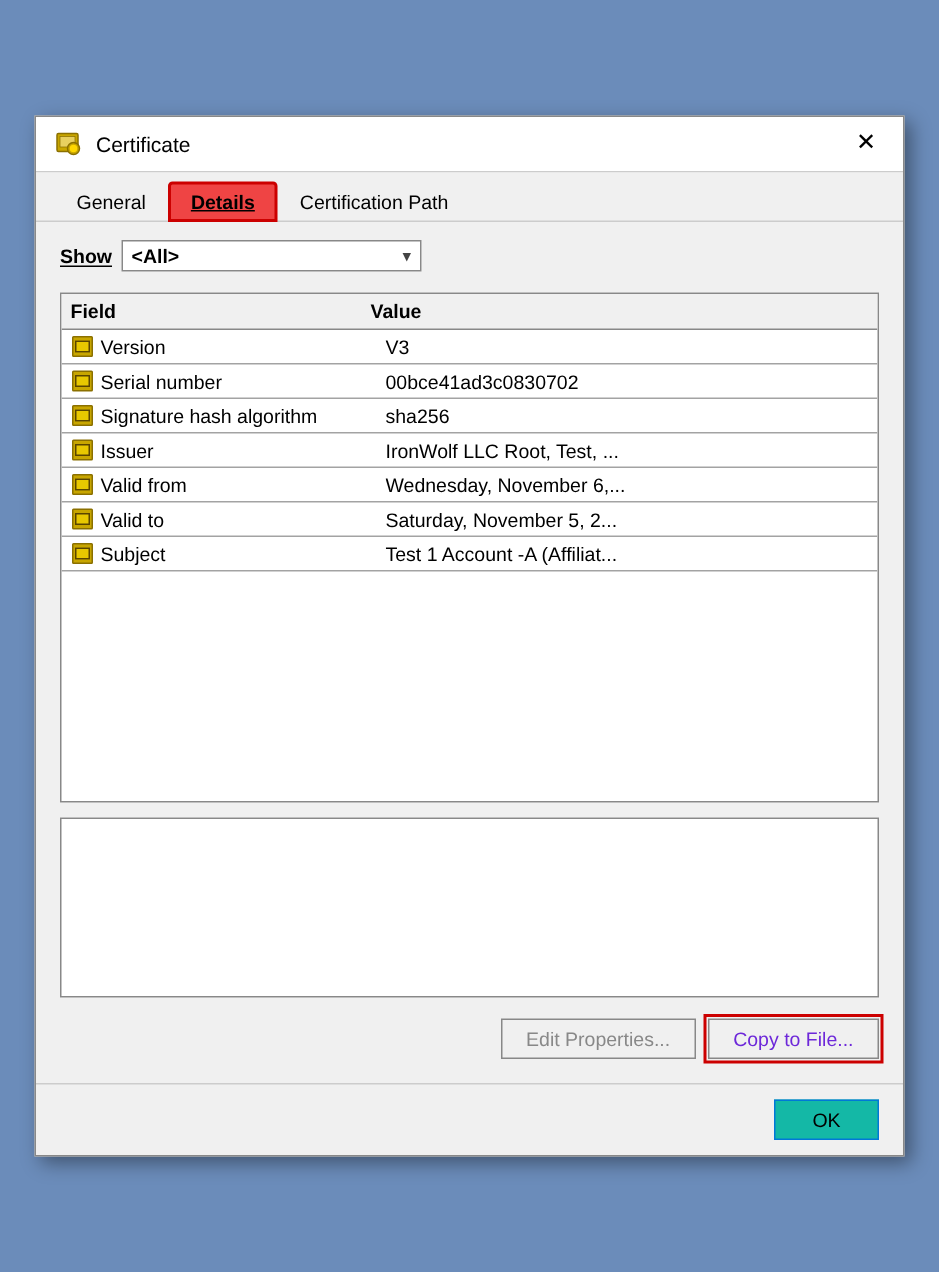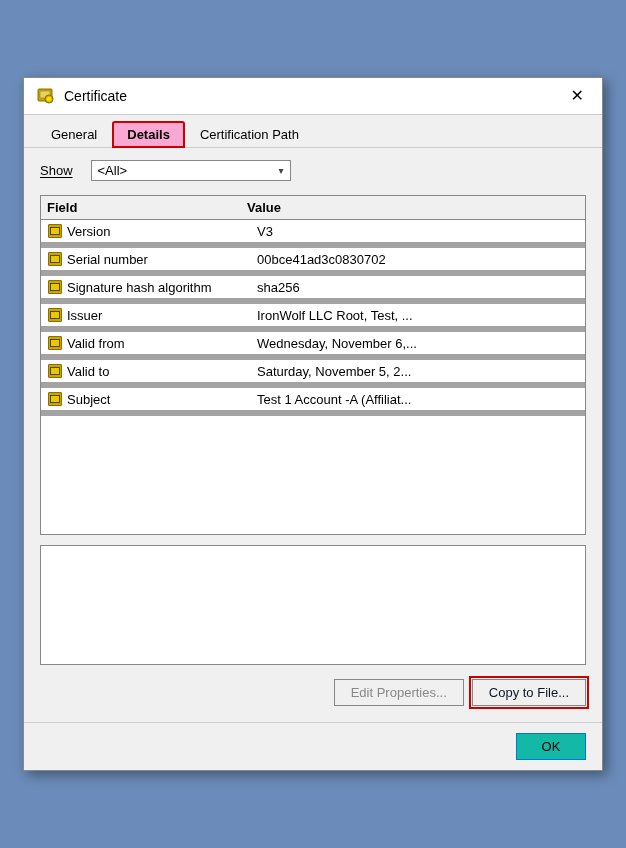--- a/index.html
+++ b/index.html
@@ -75,41 +75,43 @@
       padding: 5px 14px;
       cursor: pointer;
       border: 1px solid transparent;
       background: transparent;
       color: #000;
       margin-bottom: -1px;
       border-radius: 3px 3px 0 0;
     }
 
     .tab.active {
-      background: #f9a8d4;
+      background: #ef4444;
       border: 1px solid #ccc;
       border-bottom-color: #f0f0f0;
       outline: 2px solid #cc0000;
       outline-offset: -2px;
       font-weight: bold;
+      text-decoration: underline;
     }
 
     .content {
       padding: 12px 16px;
       flex: 1;
       display: flex;
       flex-direction: column;
       gap: 10px;
     }
 
     .show-row {
       display: flex;
       align-items: center;
-      gap: 18px;
+      gap: 6px;
       margin-bottom: 4px;
+      font-weight: bold;
     }
 
     .show-label {
       font-size: 13px;
       color: #000;
       text-decoration: underline;
       text-underline-offset: 2px;
     }
 
     .show-select {
@@ -179,21 +181,21 @@
 
     .table-body::-webkit-scrollbar-thumb {
       background: #c0c0c0;
       border: 1px solid #888;
     }
 
     .table-row {
       display: flex;
       align-items: center;
       padding: 3px 6px;
-      border-bottom: 6px solid #a3a3a3;
+      border-bottom: 1px solid #a3a3a3;
       cursor: pointer;
     }
 
     .row-icon {
       width: 16px;
       height: 16px;
       margin-right: 4px;
       flex-shrink: 0;
       display: inline-flex;
       align-items: center;
@@ -252,21 +254,21 @@
       gap: 8px;
       padding: 4px 0;
       align-items: center;
     }
 
     .btn {
       padding: 5px 16px;
       border: 1px solid #888;
       background: #f0f0f0;
       cursor: pointer;
-      color: #0f172a;
+      color: #6d28d9;
       font-size: 13px;
       min-width: 90px;
     }
 
     .btn.disabled {
       color: #888;
       cursor: default;
     }
 
     .btn.highlighted {

